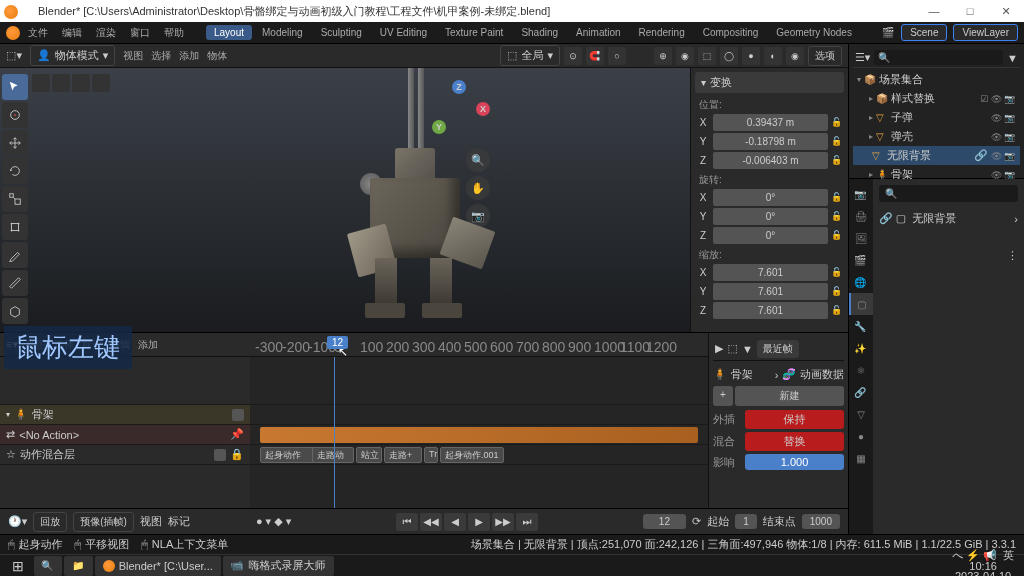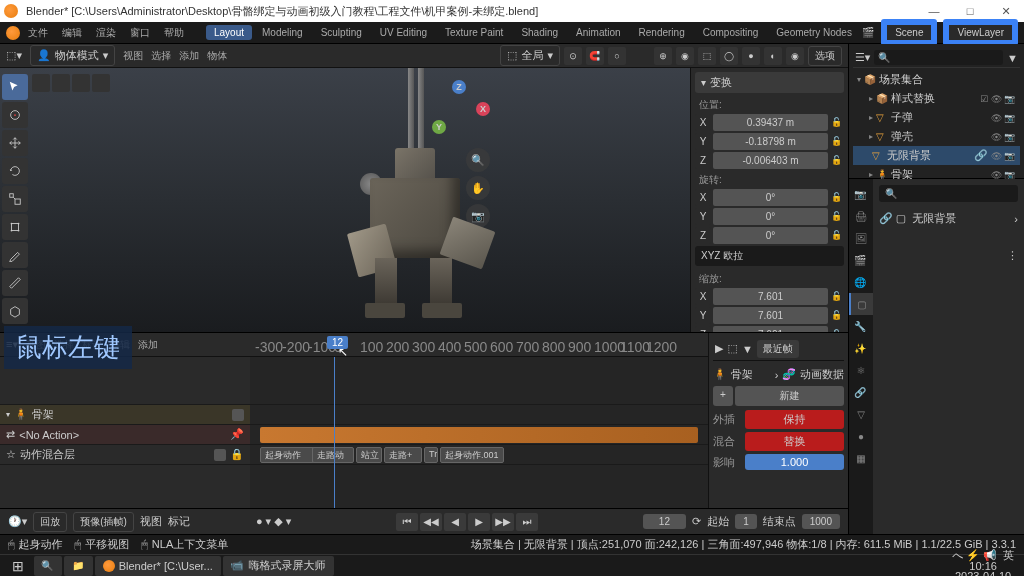--- a/index.html
+++ b/index.html
@@ -1,28 +1,28 @@
 <!DOCTYPE html>
 <html><head>
 <meta charset="utf-8">
 <style>
 *{margin:0;padding:0;box-sizing:border-box;font-family:"Microsoft YaHei",sans-serif;font-size:11px;color:#ccc;user-select:none}
 body{background:#1b1b1b;width:1024px;height:576px;overflow:hidden;position:relative}
 .titlebar{height:22px;background:#fff;color:#000;display:flex;align-items:center;padding:0 4px;justify-content:space-between}
-.titlebar .left{display:flex;align-items:flex-start;gap:8px}
+.titlebar .left{display:flex;align-items:flex-end;gap:20px}
 .titlebar .title{font-size:11px;color:#333}
 .win-btns{display:flex;gap:8px}
 .win-btn{width:28px;text-align:center;color:#555}
 .menubar{height:22px;background:#1b1b1b;border-bottom:1px solid #000;display:flex;align-items:center;padding:0 6px;gap:2px}
 .blender-icon{width:14px;height:14px;border-radius:50%;background:radial-gradient(circle at 40% 40%,#ff9a3c,#e87d0d)}
 .menubar .m{padding:2px 6px;color:#aaa;font-size:10px}
 .menubar .ws{padding:2px 8px;color:#aaa;font-size:10px}
 .menubar .ws.active{background:#3a5a8a;border-radius:3px;color:#fff}
 .menubar .right{margin-left:auto;display:flex;align-items:center;gap:6px}
-.scene-pill{background:#2a2a2a;border:6px solid #3b82f6;padding:2px 8px;border-radius:3px;font-size:10px}
+.scene-pill{background:#2a2a2a;border:1px solid #3b82f6;padding:2px 8px;border-radius:3px;font-size:10px}
 .main{display:flex;height:490px}
 .left-col{width:848px;display:flex;flex-direction:column}
 .viewport-area{height:288px;display:flex;position:relative}
 .vp-header{height:24px;background:#2a2a2a;border-bottom:1px solid #111;display:flex;align-items:center;padding:0 6px;gap:8px;position:absolute;top:0;left:0;right:0;z-index:2}
 .mode-sel{background:#2a2a2a;border:1px solid #444;padding:2px 6px;border-radius:3px;display:flex;align-items:center;gap:4px;font-size:10px}
 .vp-header .hm{color:#aaa;font-size:10px}
 .vp-header .hright{margin-left:auto;display:flex;gap:4px;align-items:center}
 .icon-btn{width:18px;height:18px;background:#333;border-radius:2px;display:flex;align-items:center;justify-content:center;font-size:9px}
 .viewport{flex:1;background:linear-gradient(180deg,#3b4048 0%,#2a2e33 50%,#1a1c1f 100%);position:relative;margin-top:24px}
 .toolbar-left{position:absolute;left:2px;top:6px;display:flex;flex-direction:column;gap:2px}
@@ -307,21 +307,20 @@
         <div class="n-row">
             <div class="n-label">Y</div>
             <div class="n-val">0°</div>
             <div class="n-lock">🔓</div>
           </div>
         <div class="n-row">
             <div class="n-label">Z</div>
             <div class="n-val">0°</div>
             <div class="n-lock">🔓</div>
           </div>
-        <div class="n-select">XYZ 欧拉</div>
         <div class="n-sub">缩放:</div>
         <div class="n-row">
             <div class="n-label">X</div>
             <div class="n-val">7.601</div>
             <div class="n-lock">🔓</div>
           </div>
         <div class="n-row">
             <div class="n-label">Y</div>
             <div class="n-val">7.601</div>
             <div class="n-lock">🔓</div>

